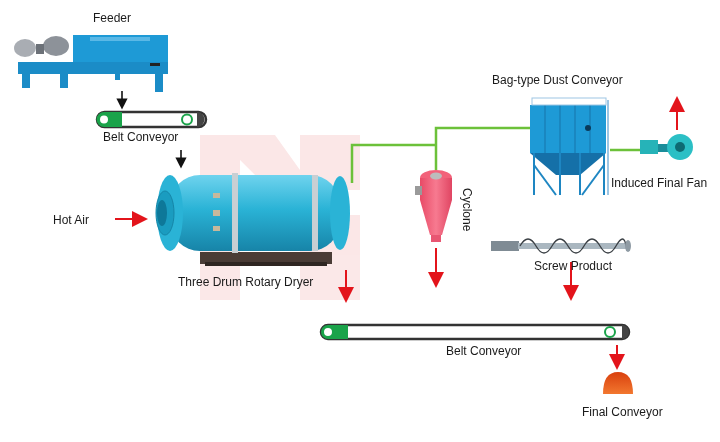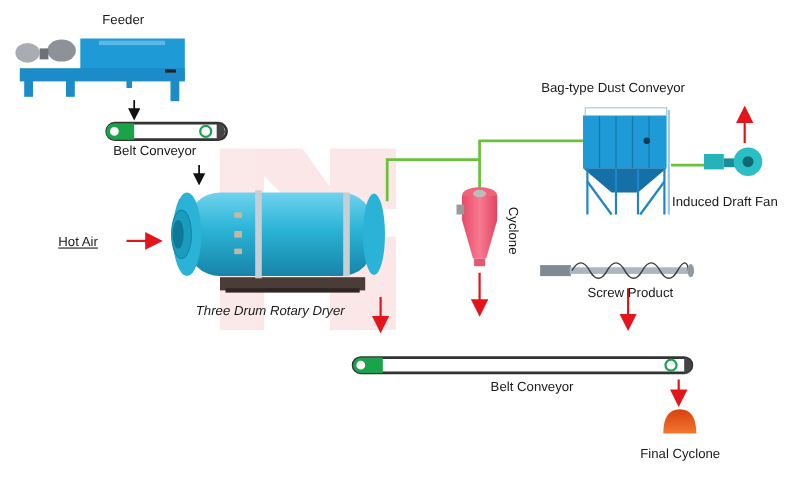--- a/index.html
+++ b/index.html
@@ -143,20 +143,20 @@
     <path d="M622,325 a7,7 0 0 1 0,14 z" fill="#444"></path>
     <circle cx="610" cy="332" r="5" fill="#fff" stroke="#1aa34a" stroke-width="2"></circle>
   </g>
   <line x1="617" y1="345" x2="617" y2="362" stroke="#e3141b" stroke-width="2" marker-end="url(#ahRed)"></line>
 
   <path d="M603,394 q0,-22 15,-22 q15,0 15,22 z" fill="url(#prodGrad)"></path>
 </svg>
 
 <div class="lbl" style="left:93px;top:11px;text-align:center;">Feeder</div>
 <div class="lbl" style="left:103px;top:130px;">Belt Conveyor</div>
-<div class="lbl" style="left:53px;top:213px;text-decoration:underline;">Hot Air</div>
-<div class="lbl" style="left:178px;top:275px;font-style:italic;">Three Drum Rotary Dryer</div>
+<div class="lbl" style="left:53px;top:213px;">Hot Air</div>
+<div class="lbl" style="left:178px;top:275px;">Three Drum Rotary Dryer</div>
 <div class="lbl" style="left:492px;top:73px;">Bag-type Dust Conveyor</div>
-<div class="lbl" style="left:611px;top:176px;">Induced Draft Fan</div>
+<div class="lbl" style="left:611px;top:176px;">Induced Final Fan</div>
 <div class="lbl" style="left:442px;top:208px;transform:rotate(90deg);transform-origin:left top;left:474px;top:188px;">Cyclone</div>
 <div class="lbl" style="left:534px;top:259px;">Screw Product</div>
 <div class="lbl" style="left:446px;top:344px;">Belt Conveyor</div>
-<div class="lbl" style="left:582px;top:405px;">Final Cyclone</div>
+<div class="lbl" style="left:582px;top:405px;">Final Conveyor</div>
 
 </body></html>

